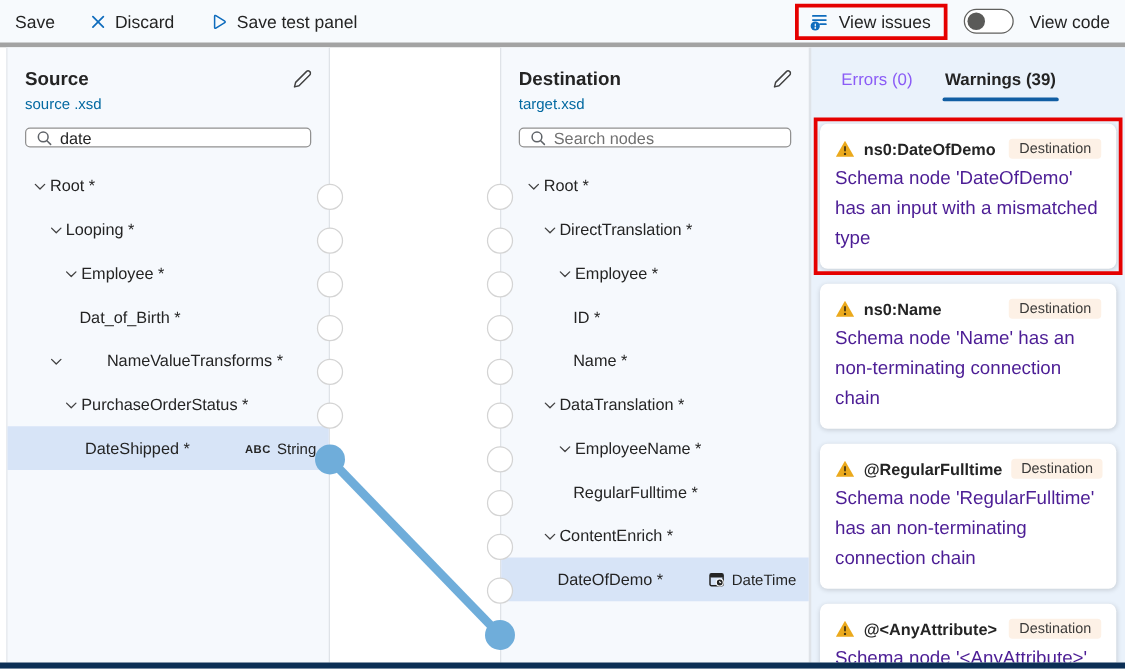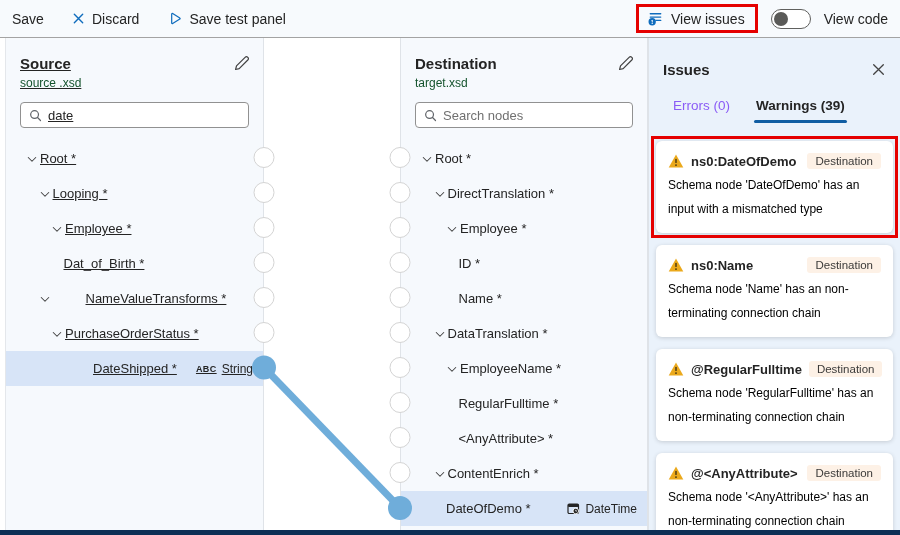--- a/index.html
+++ b/index.html
@@ -3,21 +3,21 @@
 <meta charset="utf-8">
 <style>
   * { box-sizing: border-box; margin: 0; padding: 0; }
   html,body { width:900px; height:535px; }
   body {
     font-family: "Liberation Sans", sans-serif;
     background:#ffffff; color:#242424; overflow:hidden; position:relative;
   }
   
   .toolbar {
-    height:38px; background:#f7fafd; border-bottom:1px solid #a3a3a3;
+    height:38px; background:#f7fafd; border-bottom:4px solid #a3a3a3;
     display:flex; align-items:center; justify-content:space-between;
     padding:0 12px 0 12px;
   }
   .tb-left { display:flex; align-items:center; gap:28px; }
   .tb-btn {
     display:flex; align-items:center; gap:7px; border:none; background:none;
     font-family:inherit; font-size:14px; color:#242424; font-weight:500; cursor:pointer;
   }
   .tb-right { display:flex; align-items:center; gap:13px; }
   .red-frame { border:3px solid #e50000; padding:3px 10px 3px 8px; }
@@ -26,29 +26,29 @@
     background:#fff; position:relative; cursor:pointer; flex:0 0 auto;
   }
   .toggle .knob {
     width:14px; height:14px; border-radius:50%; background:#5a5a58;
     position:absolute; left:2px; top:2px;
   }
   .tb-label { font-size:14px; color:#242424; }
   
   .main { position:absolute; top:38px; left:0; right:0; bottom:5px; background:#fff; }
   .panel { position:absolute; top:0; bottom:0; background:#f6f9fd; }
-  .source-panel { left:5px; width:259px; border-left:1px solid #e4e7eb; border-right:1px solid #dfe3e8;text-decoration:underline; }
+  .source-panel { left:5px; width:259px; border-left:1px solid #e4e7eb; border-right:1px solid #dfe3e8; }
   .dest-panel   { left:400px; width:248px; border-left:1px solid #dfe3e8; border-right:1px solid #dfe3e8; }
   .panel-head { padding:14px 14px 0 14px; }
   .panel-title-row { display:flex; justify-content:space-between; align-items:center; height:22px; }
   .panel-title { font-size:15px; font-weight:700; color:#242424; }
   .icon-btn { background:none; border:none; cursor:pointer; display:flex; align-items:center; }
-  .panel-subtitle { font-size:12px; color:#14532d; margin-top:2px; height:16px; }
+  .panel-subtitle { font-size:12px; color:#0369a1; margin-top:2px; height:16px; }
   .searchbox {
-    margin-top:10px; height:26px; background:#fff; border:1px solid #919191;
+    margin-top:10px; height:16px; background:#fff; border:1px solid #919191;
     border-radius:4px; display:flex; align-items:center; padding:0 8px; gap:6px;
   }
   .searchbox input {
     border:none; outline:none; background:transparent; width:100%;
     font-family:inherit; font-size:13px; color:#242424;
   }
   .searchbox input::placeholder { color:#707070; }
   .tree { margin-top:13px; }
   .tree-row { height:35px; display:flex; align-items:center; font-size:13px; color:#242424; }
   .tree-row.selected { background:#d7e4f7; }
@@ -79,21 +79,21 @@
   .card {
     background:#fff; border-radius:6px; box-shadow:0 1px 4px rgba(0,0,0,.16);
     padding:12px 12px 12px 12px;
   }
   .card-head { display:flex; align-items:center; gap:7px; }
   .card-title { font-size:13px; font-weight:700; color:#242424; flex:1; white-space:nowrap; }
   .badge {
     font-size:11.5px; background:#fdf1e6; color:#3b3a39; padding:2px 8px;
     border-radius:3px; white-space:nowrap;
   }
-  .card-msg { font-size:12px; color:#000000; line-height:24px; margin-top:4px; }
+  .card-msg { font-size:15px; color:#4c1d95; line-height:24px; margin-top:4px; }
   
   .overlay { position:absolute; left:0; top:0; pointer-events:none; }
   .bottom-bar { position:absolute; left:0; right:0; bottom:0; height:5px; background:#0c2f55; }
 </style>
 </head>
 <body>
 
 <div class="toolbar">
   <div class="tb-left">
     <button class="tb-btn">
@@ -206,21 +206,21 @@
   </div>
         <div class="tree-row" style="padding-left: 45px;">
     <span class="chev">
       <svg width="12" height="12" viewBox="0 0 16 16">
               <path d="M3 6l5 5 5-5" fill="none" stroke="#424242" stroke-width="1.4" stroke-linecap="round" stroke-linejoin="round"></path>
             </svg>
     </span>
     <span class="node-label">PurchaseOrderStatus *</span>
 
   </div>
-        <div class="tree-row selected" style="padding-left: 87px;">
+        <div class="tree-row selected" style="padding-left: 62px;">
 
     <span class="node-label">DateShipped *</span>
     <span class="type-badge">
       <span class="abc-txt">ABC</span>
 
       <span class="type-label">String</span>
     </span>
   </div>
       </div>
   </div>
@@ -302,25 +302,20 @@
             </svg>
     </span>
     <span class="node-label">EmployeeName *</span>
 
   </div>
         <div class="tree-row" style="padding-left: 57.5px;">
 
     <span class="node-label">RegularFulltime *</span>
 
   </div>
-        <div class="tree-row" style="padding-left: 57.5px;">
-
-    <span class="node-label">&lt;AnyAttribute&gt; *</span>
-
-  </div>
         <div class="tree-row" style="padding-left: 32.5px;">
     <span class="chev">
       <svg width="12" height="12" viewBox="0 0 16 16">
               <path d="M3 6l5 5 5-5" fill="none" stroke="#424242" stroke-width="1.4" stroke-linecap="round" stroke-linejoin="round"></path>
             </svg>
     </span>
     <span class="node-label">ContentEnrich *</span>
 
   </div>
         <div class="tree-row selected" style="padding-left: 45px;">
@@ -334,30 +329,20 @@
         <circle cx="8.8" cy="9" r="2.8" fill="#242424" stroke="#fff" stroke-width=".9"></circle>
         <path d="M8.8 7.8v1.3h1.1" stroke="#fff" stroke-width=".8" fill="none"></path>
       </svg>
       <span class="type-label">DateTime</span>
     </span>
   </div>
       </div>
   </div>
 
   <div class="issues-panel">
-    <div class="issues-head">
-      <span class="issues-title">Issues</span>
-      <button class="icon-btn">
-        <span style="display:flex;">
-          <svg width="15" height="15" viewBox="0 0 14 14">
-              <path d="M2.5 2.5l9 9M11.5 2.5l-9 9" stroke="#424242" stroke-width="1.2" stroke-linecap="round"></path>
-            </svg>
-        </span>
-      </button>
-    </div>
     <div class="tabs">
       <button class="tab">Errors (0)</button>
       <button class="tab active">Warnings (39)</button>
     </div>
     <div class="cards" id="issues-list">
         <div class="card-wrap highlighted">
     <div class="card">
       <div class="card-head">
         <span style="display:flex;">
           <svg width="16" height="16" viewBox="0 0 16 16">

